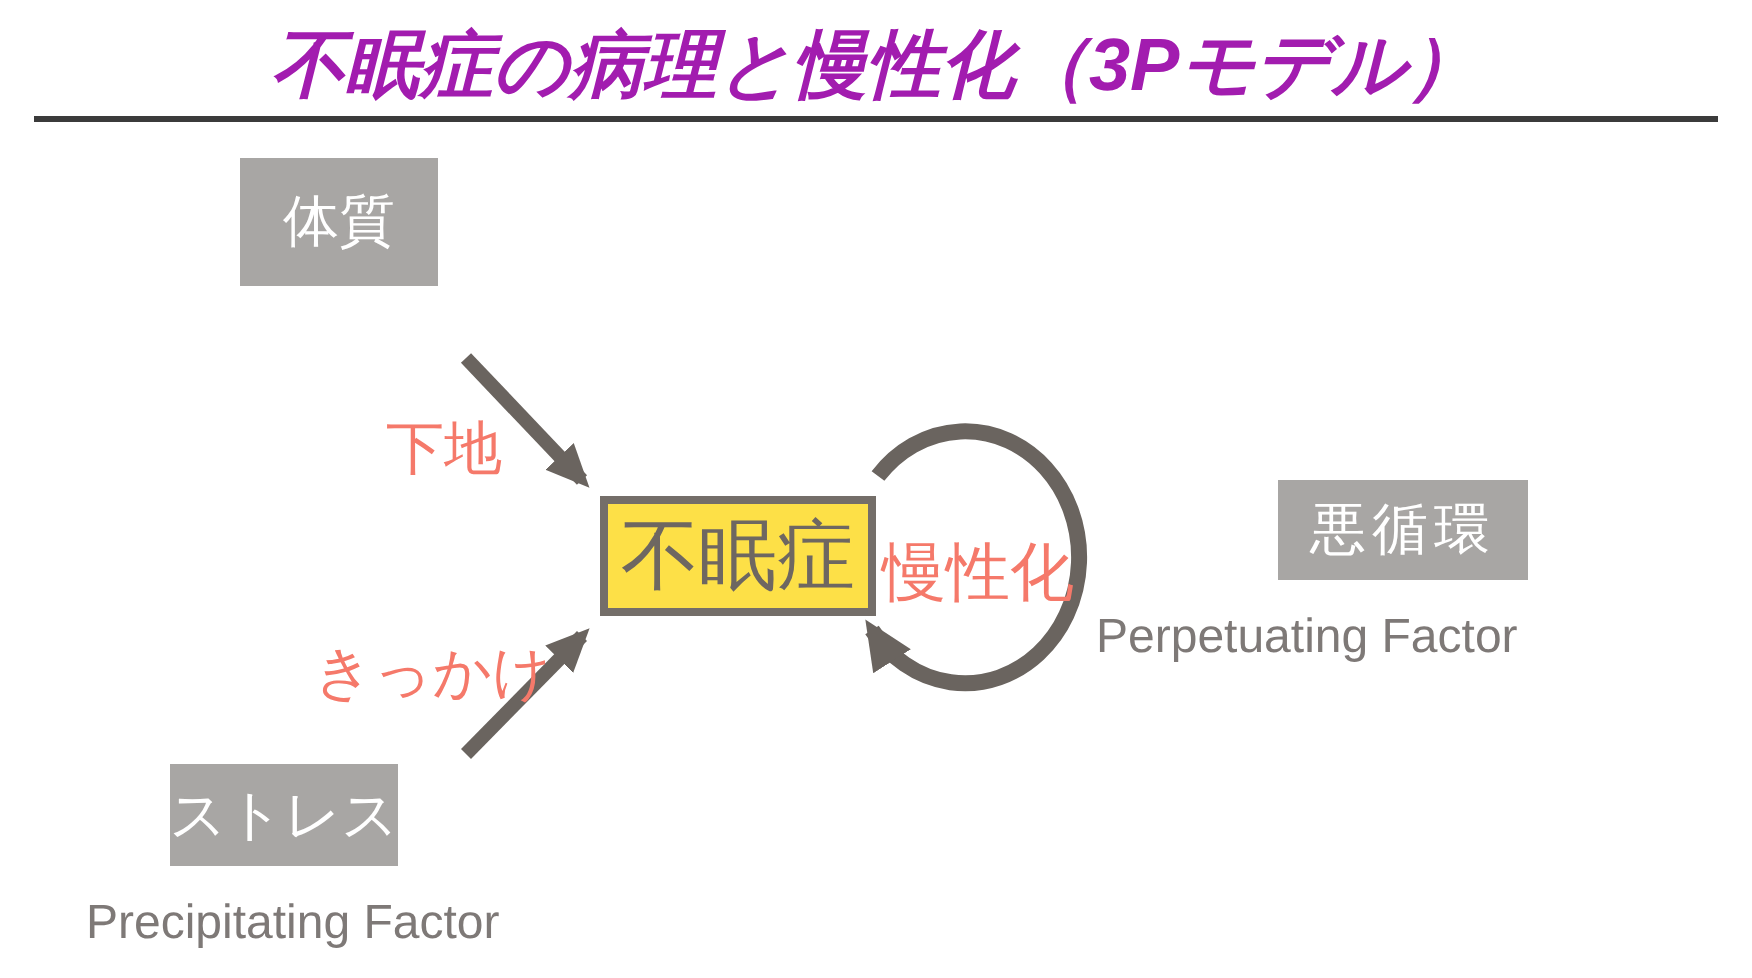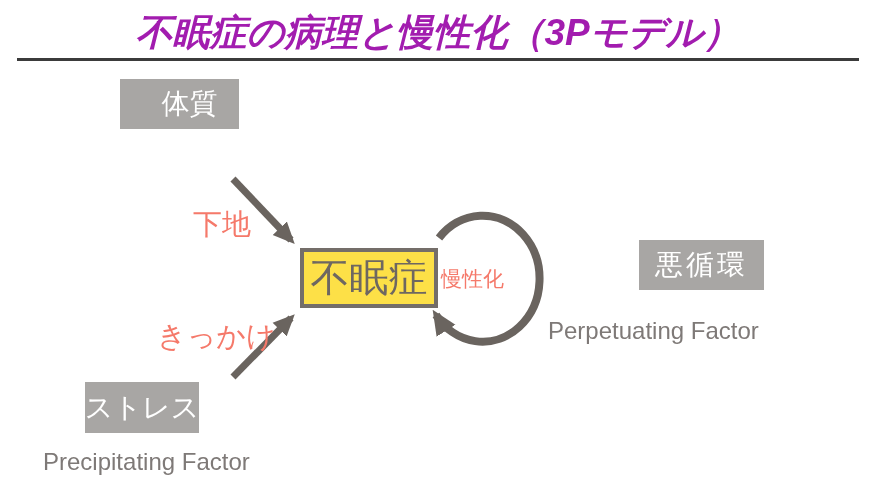--- a/index.html
+++ b/index.html
@@ -15,35 +15,35 @@
     font-style:italic;
   }
   #title-rule{
     left:17px;top:58px;width:842px;height:3px;background:#3B3B3B;
   }
   .gray-box{
     background:#A8A6A4;color:#ffffff;
     display:flex;align-items:center;justify-content:center;
     font-size:28px;white-space:nowrap;
   }
-  #taishitsu-box{left:120px;top:79px;width:99px;height:50px;padding-left:20px;}
+  #taishitsu-box{left:120px;top:79px;width:99px;height:64px;}
   #stress-box{left:85px;top:382px;width:114px;height:51px;}
   #akujunkan-box{left:596px;top:240px;width:125px;height:50px;letter-spacing:3px;margin-left:43px;}
   .factor-label{
     color:#7E7977;font-size:24px;white-space:nowrap;
   }
   #predisposing-label{left:56px;top:143px;}
   #precipitating-label{left:43px;top:448px;}
-  #perpetuating-label{left:548px;top:305px;margin-top:12px;}
+  #perpetuating-label{left:548px;top:305px;}
   .accent-label{
     color:#F5796A;font-size:29px;white-space:nowrap;
   }
   #shitaji-label{left:193px;top:205px;}
   #kikkake-label{left:157px;top:317px;}
-  #manseika-label{left:441px;top:265px;font-size:21px;}
+  #manseika-label{left:441px;top:265px;font-size:32px;}
   #center-box{
     left:300px;top:248px;width:138px;height:60px;
     background:#fde047;border:4px solid #746E69;box-sizing:border-box;
     display:flex;align-items:center;justify-content:center;
     font-size:39px;color:#6E6761;white-space:nowrap;
   }
   #diagram-svg{left:0;top:0;}
 </style>
 </head>
 <body>

